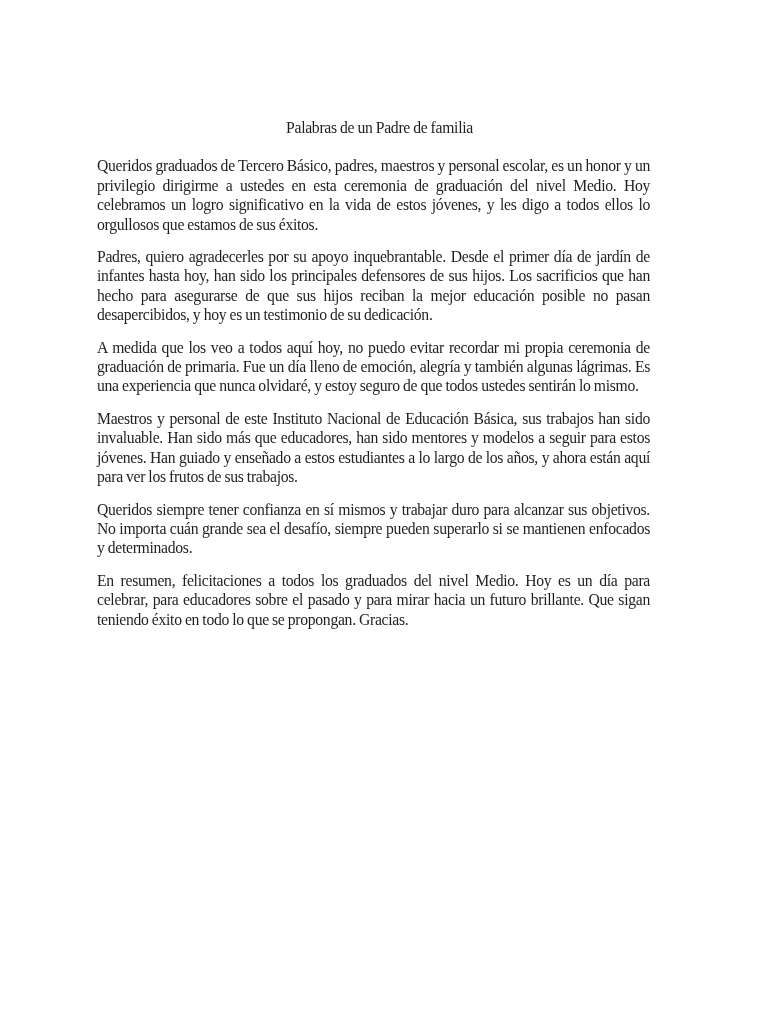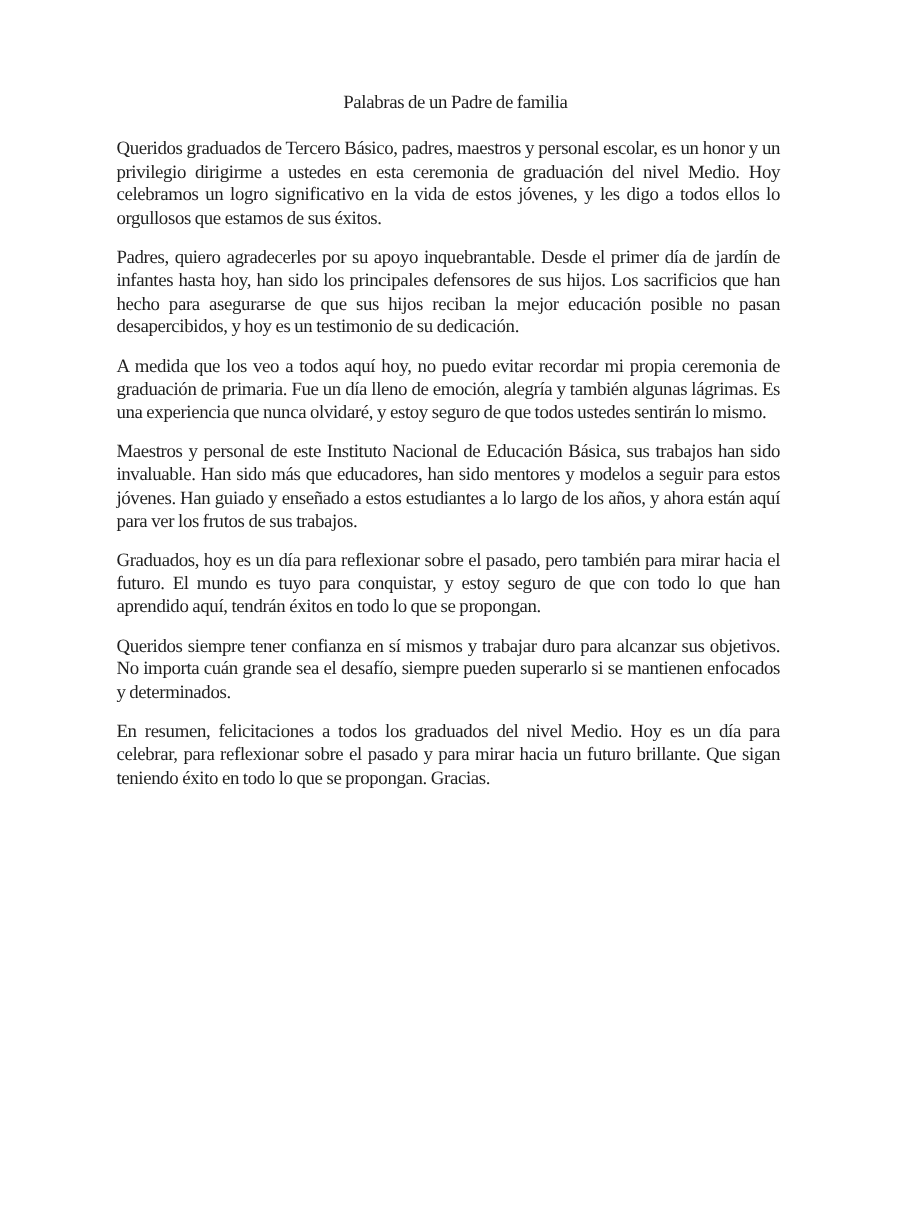--- a/index.html
+++ b/index.html
@@ -14,21 +14,21 @@
     width: 768px;
     height: 1024px;
     background: var(--bg);
     overflow: hidden;
   }
   .page {
     box-sizing: border-box;
     width: 768px;
     height: 1024px;
     background: var(--bg);
-    padding: 76px 106px 0 97px;
+    padding: 118px 106px 0 97px;
     font-family: "Liberation Serif", "DejaVu Serif", serif;
     color: var(--fg);
     font-size: 15.7px;
     line-height: 19.4px;
     letter-spacing: -0.3px;
     word-spacing: -0.4px;
   }
   .doc-title {
     text-align: center;
     font-weight: normal;
@@ -49,18 +49,17 @@
   <div class="doc-title">Palabras de un Padre de familia</div>
 
   <p class="para">Queridos graduados de Tercero Básico, padres, maestros y personal escolar, es un honor y un privilegio dirigirme a ustedes en esta ceremonia de graduación del nivel Medio. Hoy celebramos un logro significativo en la vida de estos jóvenes, y les digo a todos ellos lo orgullosos que estamos de sus éxitos.</p>
 
   <p class="para">Padres, quiero agradecerles por su apoyo inquebrantable. Desde el primer día de jardín de infantes hasta hoy, han sido los principales defensores de sus hijos. Los sacrificios que han hecho para asegurarse de que sus hijos reciban la mejor educación posible no pasan desapercibidos, y hoy es un testimonio de su dedicación.</p>
 
   <p class="para">A medida que los veo a todos aquí hoy, no puedo evitar recordar mi propia ceremonia de graduación de primaria. Fue un día lleno de emoción, alegría y también algunas lágrimas. Es una experiencia que nunca olvidaré, y estoy seguro de que todos ustedes sentirán lo mismo.</p>
 
   <p class="para">Maestros y personal de este Instituto Nacional de Educación Básica, sus trabajos han sido invaluable. Han sido más que educadores, han sido mentores y modelos a seguir para estos jóvenes. Han guiado y enseñado a estos estudiantes a lo largo de los años, y ahora están aquí para ver los frutos de sus trabajos.</p>
 
-  <p class="para">Graduados, hoy es un día para reflexionar sobre el pasado, pero también para mirar hacia el futuro. El mundo es tuyo para conquistar, y estoy seguro de que con todo lo que han aprendido aquí, tendrán éxitos en todo lo que se propongan.</p>
 
   <p class="para">Queridos siempre tener confianza en sí mismos y trabajar duro para alcanzar sus objetivos. No importa cuán grande sea el desafío, siempre pueden superarlo si se mantienen enfocados y determinados.</p>
 
-  <p class="para">En resumen, felicitaciones a todos los graduados del nivel Medio. Hoy es un día para celebrar, para reflexionar sobre el pasado y para mirar hacia un futuro brillante. Que sigan teniendo éxito en todo lo que se propongan. Gracias.</p>
+  <p class="para">En resumen, felicitaciones a todos los graduados del nivel Medio. Hoy es un día para celebrar, para educadores sobre el pasado y para mirar hacia un futuro brillante. Que sigan teniendo éxito en todo lo que se propongan. Gracias.</p>
 </div>
 
 </body></html>

